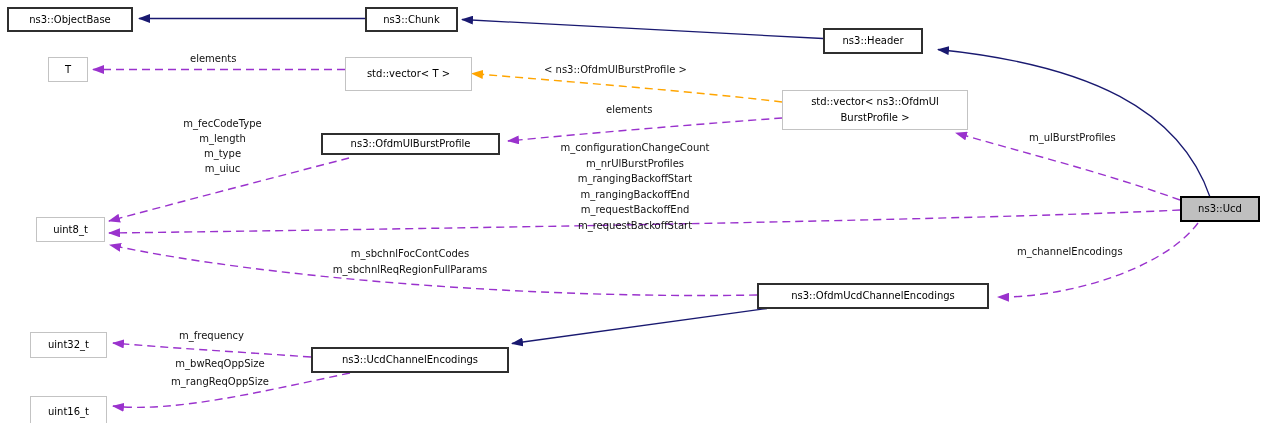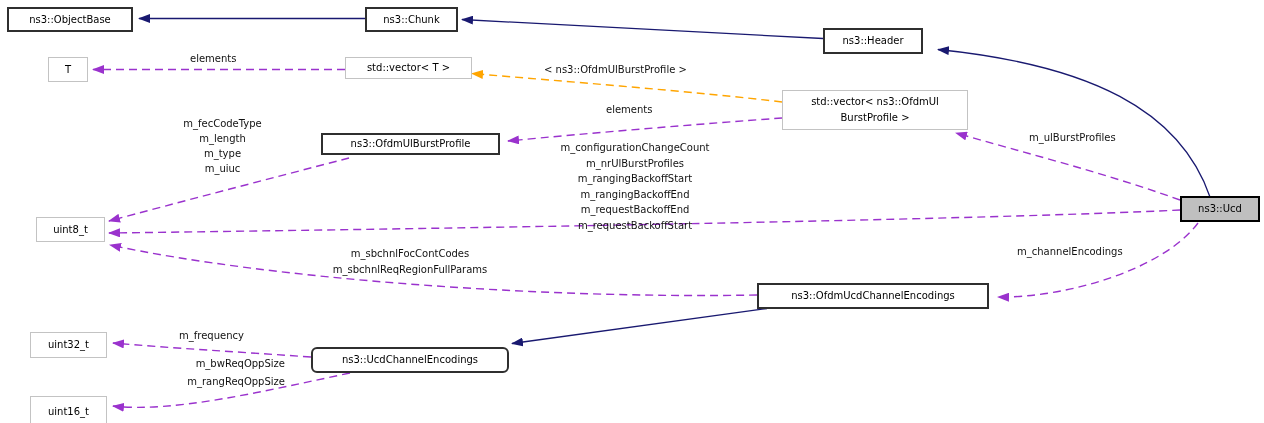--- a/index.html
+++ b/index.html
@@ -71,31 +71,31 @@
     <path class="edge use" d="M 757 295 C 540 299 270 279 110 245" marker-end="url(#ah-use)"></path>
     <path class="edge use" d="M 1198 223 C 1163 270 1065 298 998 297" marker-end="url(#ah-use)"></path>
     <path class="edge use" d="M 311 357 C 240 352 170 348 113 343" marker-end="url(#ah-use)"></path>
     <path class="edge use" d="M 350 373 C 260 392 172 413 113 406" marker-end="url(#ah-use)"></path>
   </svg>
 
   <div class="node doc" style="left:7px;top:7px;width:126px;height:25px;">ns3::ObjectBase</div>
   <div class="node doc" style="left:365px;top:7px;width:93px;height:25px;">ns3::Chunk</div>
   <div class="node doc" style="left:823px;top:28px;width:100px;height:26px;">ns3::Header</div>
   <div class="node undoc" style="left:48px;top:57px;width:40px;height:25px;">T</div>
-  <div class="node undoc" style="left:345px;top:57px;width:127px;height:22px;">std::vector&lt; T &gt;</div>
+  <div class="node undoc" style="left:345px;top:57px;width:127px;height:34px;">std::vector&lt; T &gt;</div>
   <div class="node undoc" style="left:782px;top:90px;width:186px;height:40px;flex-direction:column;">
     <div>std::vector&lt; ns3::OfdmUl</div>
     <div>BurstProfile &gt;</div>
   </div>
   <div class="node doc" style="left:321px;top:133px;width:179px;height:22px;">ns3::OfdmUlBurstProfile</div>
   <div class="node undoc" style="left:36px;top:217px;width:69px;height:25px;">uint8_t</div>
   <div class="node focus" style="left:1180px;top:196px;width:80px;height:26px;">ns3::Ucd</div>
   <div class="node doc" style="left:757px;top:283px;width:232px;height:26px;">ns3::OfdmUcdChannelEncodings</div>
   <div class="node undoc" style="left:30px;top:332px;width:77px;height:26px;">uint32_t</div>
-  <div class="node doc" style="left:311px;top:347px;width:198px;height:26px;border-radius:6px;">ns3::UcdChannelEncodings</div>
+  <div class="node doc" style="left:311px;top:347px;width:198px;height:26px;">ns3::UcdChannelEncodings</div>
   <div class="node undoc" style="left:30px;top:396px;width:77px;height:31px;">uint16_t</div>
 
   <div class="elabel" style="left:190px;top:53px;">elements</div>
   <div class="elabel" style="left:544px;top:64px;">&lt; ns3::OfdmUlBurstProfile &gt;</div>
   <div class="elabel" style="left:606px;top:104px;">elements</div>
 
   <div class="elabel group lh15" style="left:150px;top:116px;width:145px;">
     <div>m_fecCodeType</div>
     <div>m_length</div>
     <div>m_type</div>
@@ -114,18 +114,18 @@
   <div class="elabel" style="left:1029px;top:132px;">m_ulBurstProfiles</div>
   <div class="elabel" style="left:1017px;top:246px;">m_channelEncodings</div>
 
   <div class="elabel group lh155" style="left:300px;top:246px;width:220px;">
     <div>m_sbchnlFocContCodes</div>
     <div>m_sbchnlReqRegionFullParams</div>
   </div>
 
   <div class="elabel" style="left:179px;top:330px;">m_frequency</div>
 
-  <div class="elabel group lh17" style="left:155px;top:355px;width:130px;text-align:right;">
+  <div class="elabel group lh17" style="left:155px;top:355px;width:130px;">
     <div>m_bwReqOppSize</div>
     <div>m_rangReqOppSize</div>
   </div>
 
 </div>
 
 </body></html>

